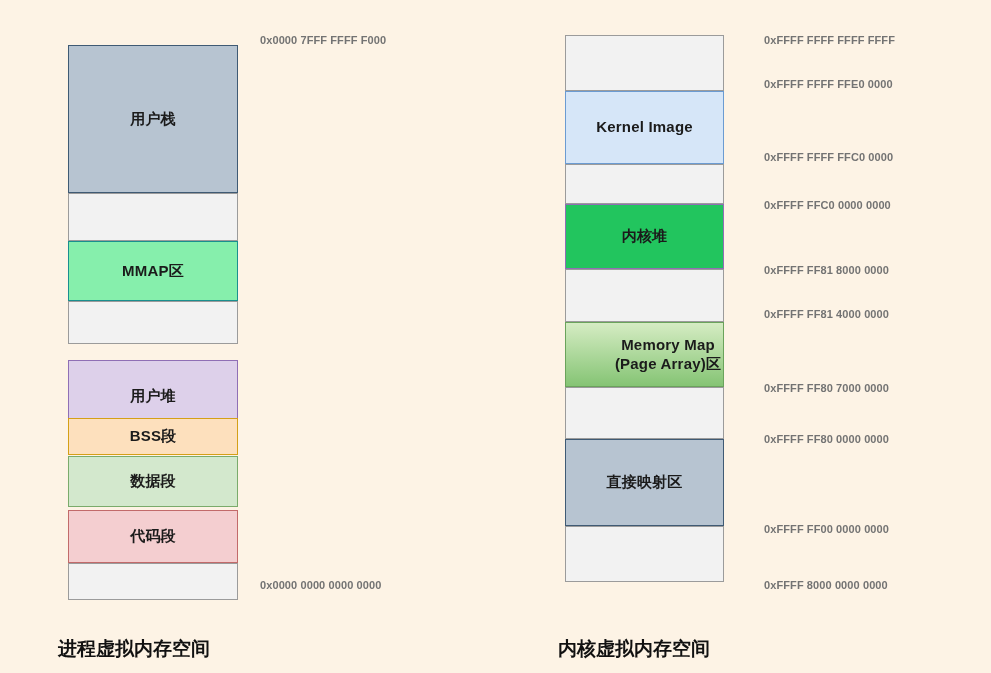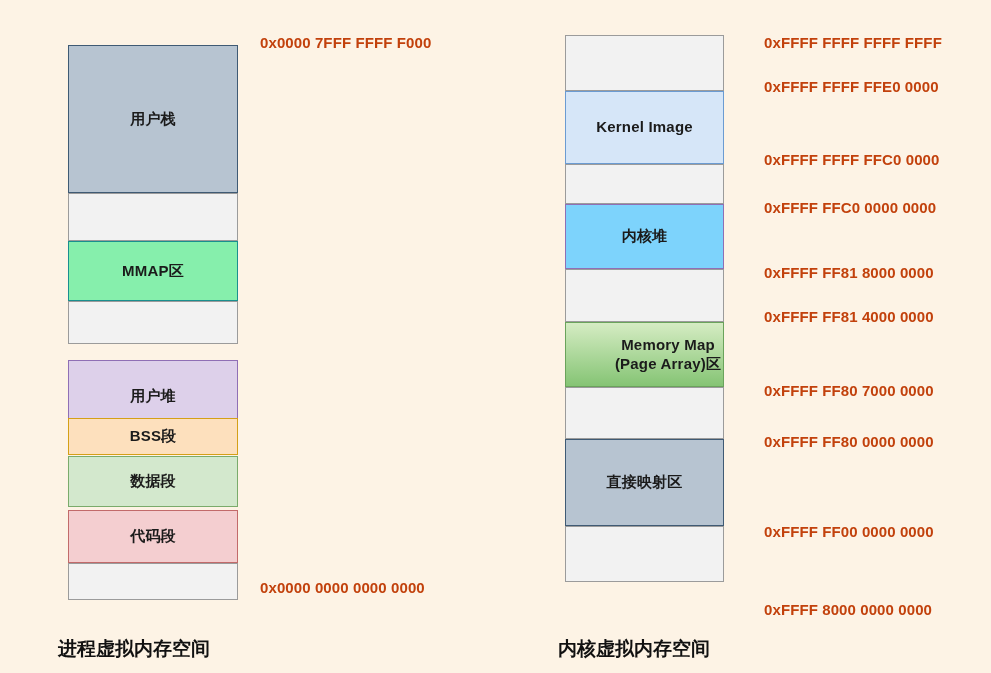--- a/index.html
+++ b/index.html
@@ -68,23 +68,23 @@
 
   
   .block.gap {
     background: #f2f2f2;
     border: 1px solid #9b9b9b;
   }
 
   
   .addr {
     position: absolute;
-    font-size: 15px;
+    font-size: 11px;
     font-weight: bold;
-    color: #c2410c;
+    color: #737373;
     white-space: nowrap;
     letter-spacing: 0.1px;
   }
   .addr-left  { left: 260px; }
   .addr-right { left: 244px; }  
 
   
   .caption {
     position: absolute;
     font-size: 19px;
@@ -135,21 +135,21 @@
   </div>
 
   <div class="column column-right">
 
     <div class="stack stack-right" id="kernel-stack">
         <div class="block gap" style="top: 0px; height: 56px; background-color: rgb(242, 242, 242); border: 1px solid rgb(155, 155, 155);"></div>
         <div class="block" style="top: 56px; height: 73px; background-color: rgb(214, 230, 248); border: 1px solid rgb(107, 155, 210);">
           <span class="block-label">Kernel Image</span>
         </div>
         <div class="block gap" style="top: 129px; height: 40px; background-color: rgb(242, 242, 242); border: 1px solid rgb(155, 155, 155);"></div>
-        <div class="block" style="top: 169px; height: 65px; background-color: #7dd3fc; border: 1px solid rgb(143, 111, 181);">
+        <div class="block" style="top: 169px; height: 65px; background-color: #22c55e; border: 1px solid rgb(143, 111, 181);">
           <span class="block-label">内核堆</span>
         </div>
         <div class="block gap" style="top: 234px; height: 53px; background-color: rgb(242, 242, 242); border: 1px solid rgb(155, 155, 155);"></div>
         <div class="block" style="top: 287px; height: 65px; background: linear-gradient(rgb(213, 236, 195) 0%, rgb(133, 196, 116) 100%); border: 1px solid rgb(106, 163, 91); padding-left: 47px;">
           <span class="block-label">Memory Map
 (Page Array)区</span>
         </div>
         <div class="block gap" style="top: 352px; height: 52px; background-color: rgb(242, 242, 242); border: 1px solid rgb(155, 155, 155);"></div>
         <div class="block" style="top: 404px; height: 87px; background-color: rgb(183, 196, 209); border: 1px solid rgb(63, 90, 116);">
           <span class="block-label">直接映射区</span>
@@ -160,19 +160,19 @@
     <div id="kernel-addresses">
         <div class="addr addr-right" style="top: 34px;">0xFFFF FFFF FFFF FFFF</div>
         <div class="addr addr-right" style="top: 78px;">0xFFFF FFFF FFE0 0000</div>
         <div class="addr addr-right" style="top: 151px;">0xFFFF FFFF FFC0 0000</div>
         <div class="addr addr-right" style="top: 199px;">0xFFFF FFC0 0000 0000</div>
         <div class="addr addr-right" style="top: 264px;">0xFFFF FF81 8000 0000</div>
         <div class="addr addr-right" style="top: 308px;">0xFFFF FF81 4000 0000</div>
         <div class="addr addr-right" style="top: 382px;">0xFFFF FF80 7000 0000</div>
         <div class="addr addr-right" style="top: 433px;">0xFFFF FF80 0000 0000</div>
         <div class="addr addr-right" style="top: 523px;">0xFFFF FF00 0000 0000</div>
-        <div class="addr addr-right" style="top: 579px; margin-top: 22px;">0xFFFF 8000 0000 0000</div>
+        <div class="addr addr-right" style="top: 579px;">0xFFFF 8000 0000 0000</div>
       </div>
 
     <div class="caption caption-right">内核虚拟内存空间</div>
   </div>
 
 </div>
 
 </body></html>

